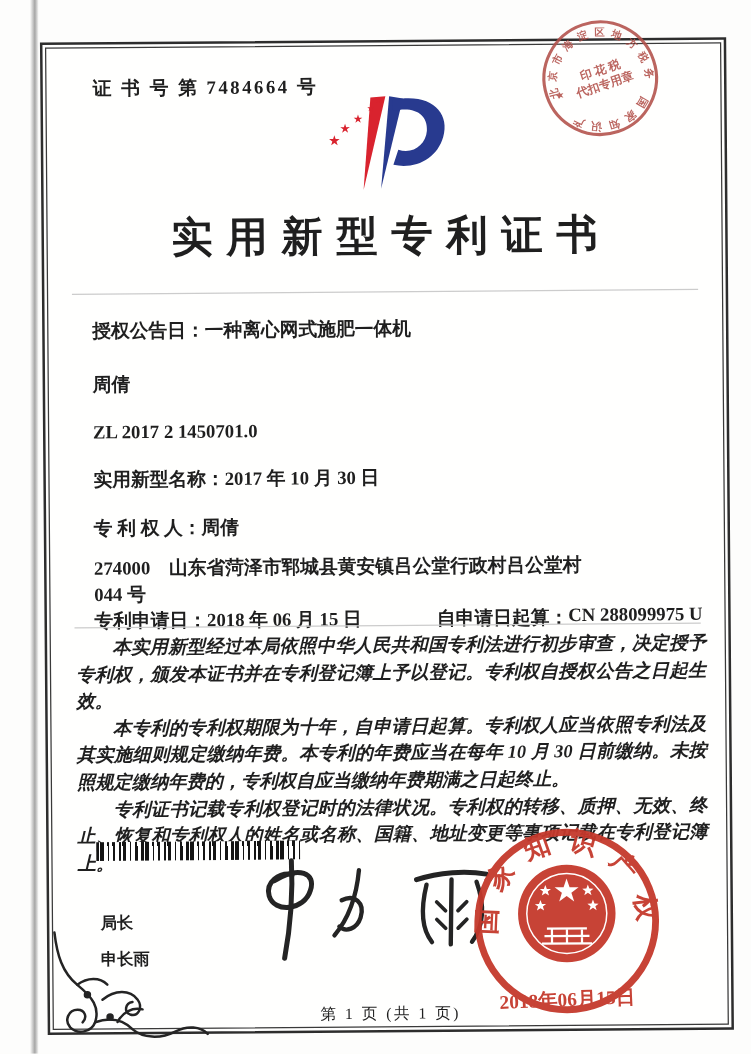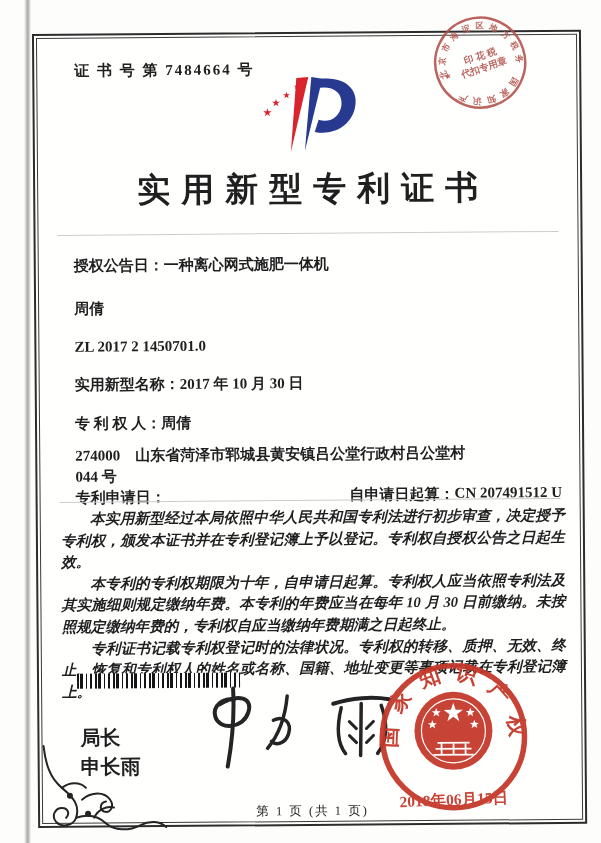--- a/index.html
+++ b/index.html
@@ -34,21 +34,21 @@
 
   .body-text{position:absolute;left:23px;top:473px;width:504px;
        font-size:14.6px;line-height:21.6px;font-style:italic;font-weight:600;
        text-align:justify;}
   .body-text p{text-indent:2em;}
 
   .barcode{position:absolute;left:38px;top:638px;width:163px;height:15px;
        background:repeating-linear-gradient(90deg,
          #141414 0 2px,#fff 2px 3px,#141414 3px 6px,#fff 6px 9px,
          #141414 9px 10px,#fff 10px 13px,#141414 13px 15px,#fff 15px 18px);}
-  .officer{position:absolute;left:41px;top:688px;font-size:20px;font-weight:bold;line-height:29px;}
+  .officer{position:absolute;left:41px;top:688px;font-size:13px;font-weight:bold;line-height:29px;}
   .signature{position:absolute;left:148px;top:648px;}
 
   .cnipa-seal{position:absolute;left:336px;top:626px;width:156px;height:156px;opacity:.95;}
   .tax-seal{position:absolute;left:433px;top:14px;width:100px;height:100px;
        transform:rotate(-18deg);opacity:.88;}
   .seal-stroke{stroke:var(--seal-red);fill:none;}
   .seal-fill{fill:var(--seal-red);}
   .tax-stroke{stroke:var(--tax-seal-red);fill:none;}
   .ring-text{fill:var(--seal-red);font-family:"Liberation Serif",serif;font-weight:bold;}
   .tax-text{fill:var(--tax-seal-red);font-family:"Liberation Serif",serif;font-weight:bold;}
@@ -101,24 +101,25 @@
         </div>
         <div class="frow r4">
           <span class="flabel">专 利 权 人：</span>
           <span class="fvalue">周倩</span>
         </div>
         <div class="frow r5">
           <span class="fvalue">274000　山东省菏泽市郓城县黄安镇吕公堂行政村吕公堂村 044 号</span>
         </div>
         <div class="frow r6">
           <span class="flabel">专利申请日：</span>
+          <span class="fvalue" style="width:auto">2018 年 06 月 15 日</span>
         </div>
         <div class="grant-no">
           <span class="flabel">自申请日起算：</span>
-          <span class="fvalue" style="width:auto">CN 207491512 U</span>
+          <span class="fvalue" style="width:auto">CN 288099975 U</span>
         </div>
 
         <div class="sep sep2"></div>
 
         <div class="body-text">
           <p>本实用新型经过本局依照中华人民共和国专利法进行初步审查，决定授予专利权，颁发本证书并在专利登记簿上予以登记。专利权自授权公告之日起生效。</p>
           <p>本专利的专利权期限为十年，自申请日起算。专利权人应当依照专利法及其实施细则规定缴纳年费。本专利的年费应当在每年 10 月 30 日前缴纳。未按照规定缴纳年费的，专利权自应当缴纳年费期满之日起终止。</p>
           <p>专利证书记载专利权登记时的法律状况。专利权的转移、质押、无效、终止、恢复和专利权人的姓名或名称、国籍、地址变更等事项记载在专利登记簿上。</p>
         </div>
 

